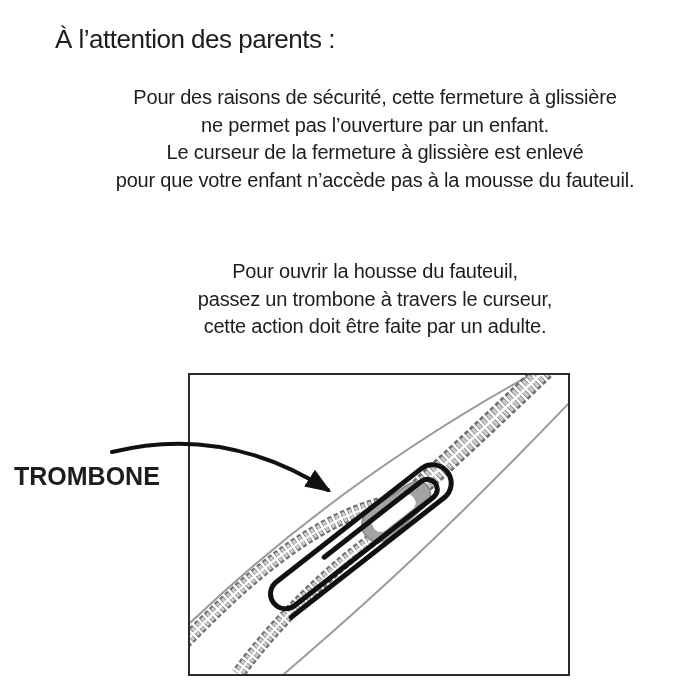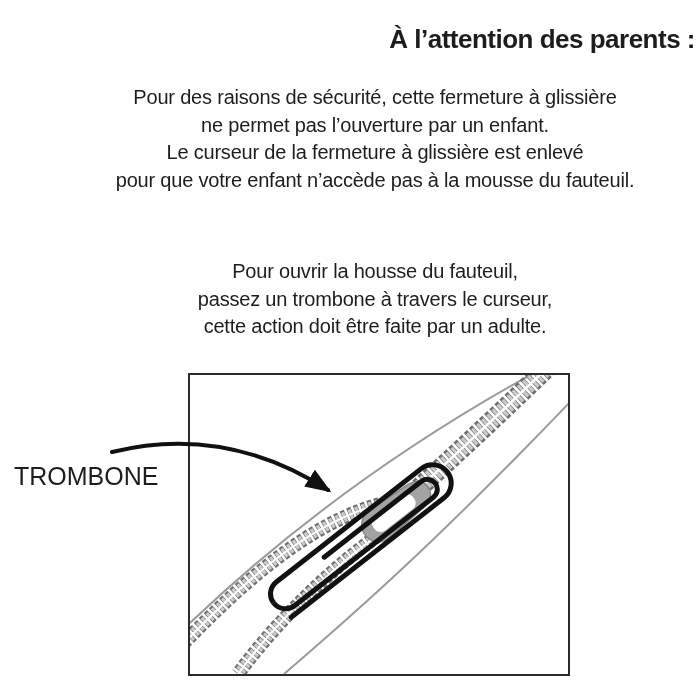--- a/index.html
+++ b/index.html
@@ -2,31 +2,31 @@
 <html><head>
 <meta charset="utf-8">
 <style>
   html,body{margin:0;padding:0;}
   body{
     width:700px;height:700px;position:relative;background:#ffffff;
     font-family:"Liberation Sans", sans-serif;color:#1d1d1d;overflow:hidden;
   }
   .title{
     position:absolute;left:55px;right:5px;top:24px;
-    text-align:right;font-size:26px;font-weight:bold;letter-spacing:-0.5px;
+    text-align:left;font-size:26px;font-weight:normal;letter-spacing:-0.5px;
   }
   .para{
     position:absolute;left:40px;right:-10px;text-align:center;
     font-size:20px;line-height:27.5px;letter-spacing:-0.2px;
   }
   .para1{top:84px;}
   .para2{top:258px;}
   .trombone-label{
     position:absolute;left:14px;top:462px;
-    font-size:25px;font-weight:normal;letter-spacing:0;
+    font-size:25px;font-weight:bold;letter-spacing:0;
   }
   .figure-box{
     position:absolute;left:188px;top:373px;width:378px;height:299px;
     border:2px solid #2b2b2b;background:#ffffff;
   }
   .figure-box svg{display:block;}
   .arrow-overlay{
     position:absolute;left:0;top:0;width:700px;height:700px;pointer-events:none;
   }
 </style>

